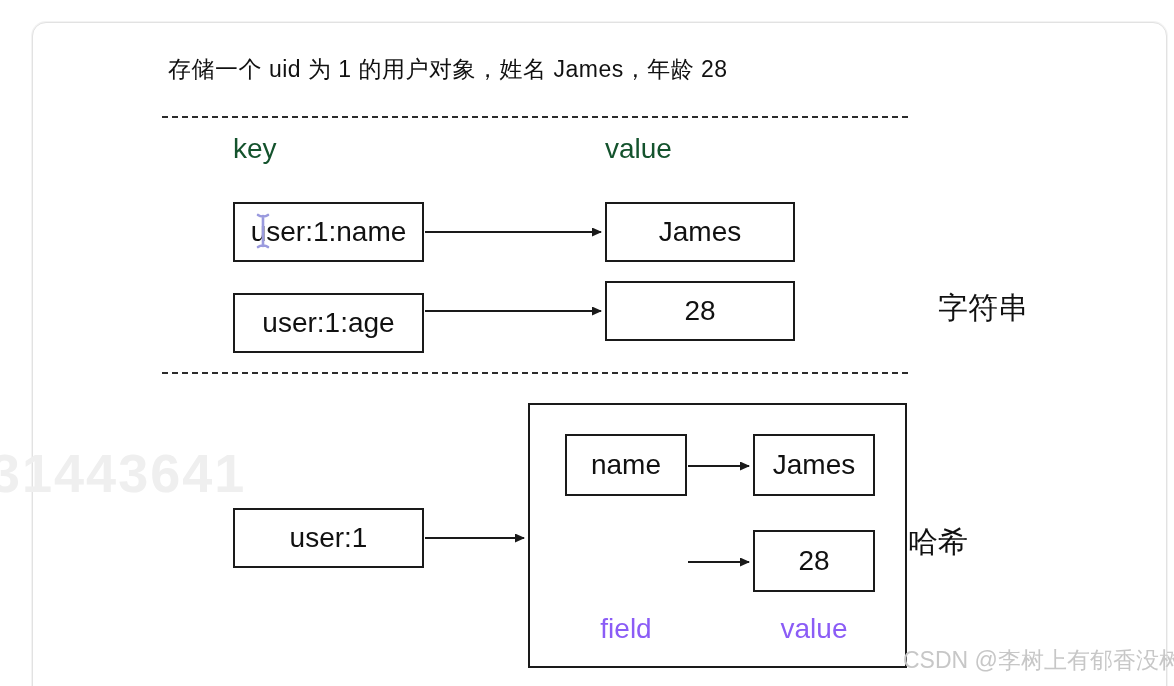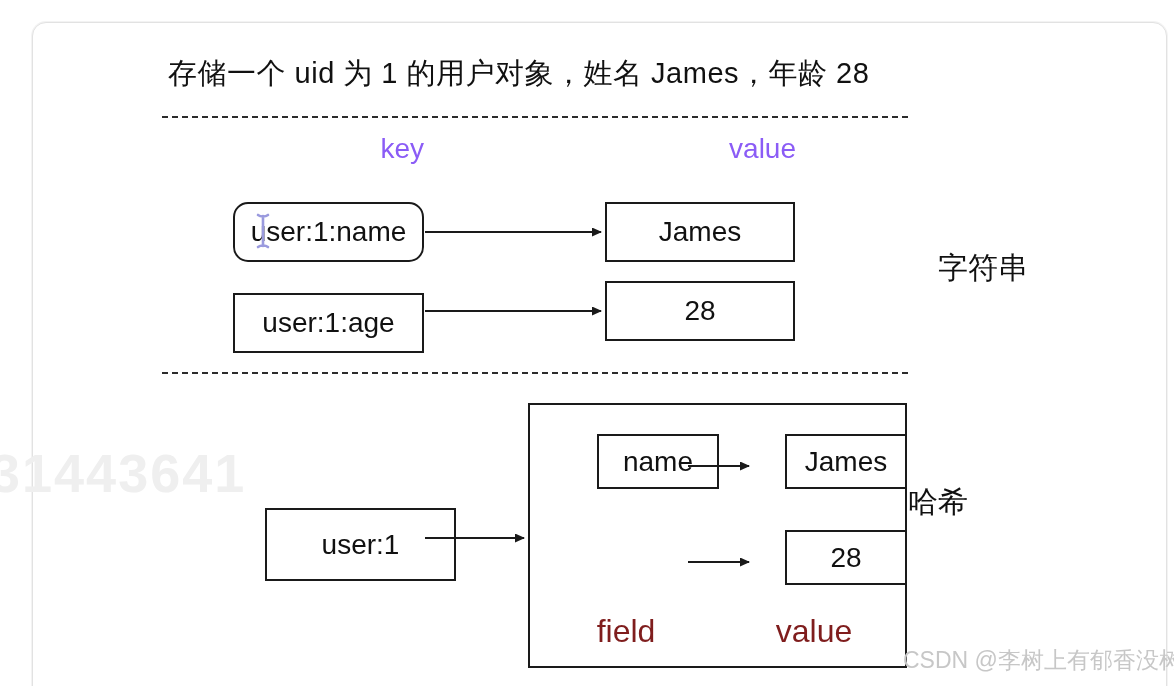--- a/index.html
+++ b/index.html
@@ -25,40 +25,40 @@
     background: #ffffff;
     border: 1px solid #e2e2e2;
     border-radius: 14px;
     box-shadow: 0 0 0 1px #f3f3f3;
   }
   .title {
     position: absolute;
     left: 168px;
     top: 54px;
     width: 770px;
-    font-size: 29px;
+    font-size: 23px;
     letter-spacing: 0.5px;
     color: #111111;
     white-space: nowrap;
   }
   .dash {
     position: absolute;
     left: 162px;
     width: 746px;
     height: 0;
     border-top: 2px dashed #2b2b2b;
   }
   .dash1 { top: 116px; }
   .dash2 { top: 372px; }
   .colhead {
     position: absolute;
     width: 191px;
-    text-align: right;
+    text-align: left;
     font-size: 28px;
-    color: #8b5cf6;
+    color: #14532d;
   }
   .box {
     position: absolute;
     box-sizing: border-box;
     border: 2px solid #1a1a1a;
     background: #ffffff;
     display: flex;
     align-items: center;
     justify-content: center;
     font-size: 28px;
@@ -70,33 +70,34 @@
   .hash-outer {
     position: absolute;
     left: 528px;
     top: 403px;
     width: 379px;
     height: 265px;
     box-sizing: border-box;
     border: 2px solid #1a1a1a;
     background: #ffffff;
   }
-  .hbox { width: 122px; height: 55px; margin-left: 32px; }
+  .hbox { width: 122px; height: 62px; }
   .type-label {
     position: absolute;
     font-size: 30px;
     color: #111111;
     white-space: nowrap;
+    margin-top: 40px;
   }
   .sub-label {
     position: absolute;
     width: 122px;
     text-align: center;
-    font-size: 32px;
-    color: #7f1d1d;
+    font-size: 28px;
+    color: #8b5cf6;
   }
   .arrows {
     position: absolute;
     left: 0;
     top: 0;
     width: 1174px;
     height: 686px;
     pointer-events: none;
   }
   .cursor-ibeam {
@@ -134,33 +135,33 @@
 
   <div class="wm-number">31443641</div>
 
   <div class="title">存储一个 uid 为 1 的用户对象，姓名 James，年龄 28</div>
 
   <div class="dash dash1"></div>
 
   <div class="colhead" style="left:233px; top:133px;">key</div>
   <div class="colhead" style="left:605px; top:133px;">value</div>
 
-  <div class="box kbox" style="top:202px;border-radius:15px;">user:1:name</div>
+  <div class="box kbox" style="top:202px;">user:1:name</div>
   <div class="box vbox" style="top:202px;">James</div>
 
   <div class="box kbox" style="top:281px;margin-top:12px;">user:1:age</div>
   <div class="box vbox" style="top:281px;">28</div>
 
   <div class="type-label" style="left:938px; top:248px;">字符串</div>
 
   <div class="dash dash2"></div>
 
   <div class="hash-outer"></div>
 
-  <div class="box" style="left:233px; top:508px; width:191px; height:73px;margin-left:32px;">user:1</div>
+  <div class="box" style="left:233px; top:508px; width:191px; height:60px;">user:1</div>
 
   <div class="box hbox" style="left:565px; top:434px;">name</div>
   <div class="box hbox" style="left:753px; top:434px;">James</div>
 
   <div class="box hbox" style="left:753px; top:530px;">28</div>
 
   <div class="sub-label" style="left:565px; top:613px;">field</div>
   <div class="sub-label" style="left:753px; top:613px;">value</div>
 
   <div class="type-label" style="left:908px; top:482px;">哈希</div>

